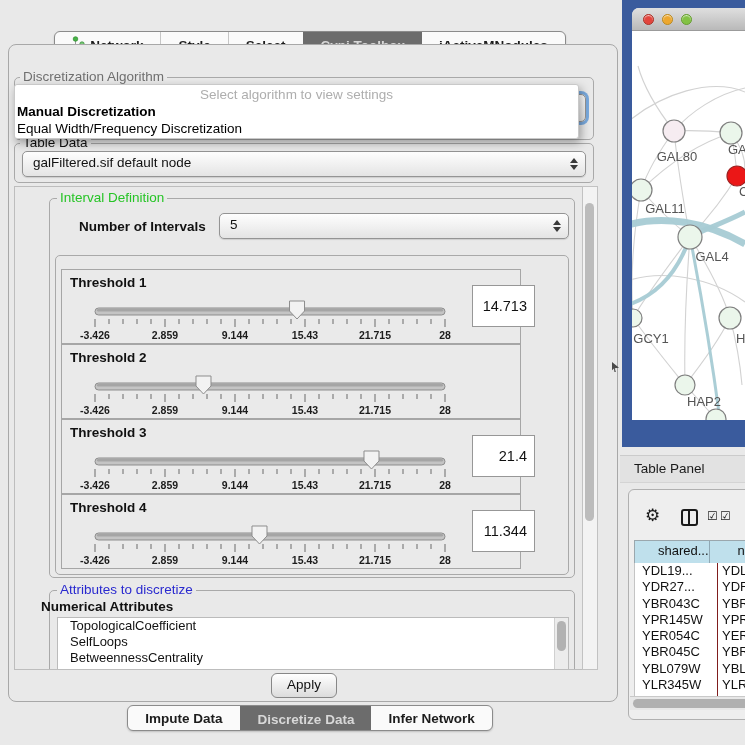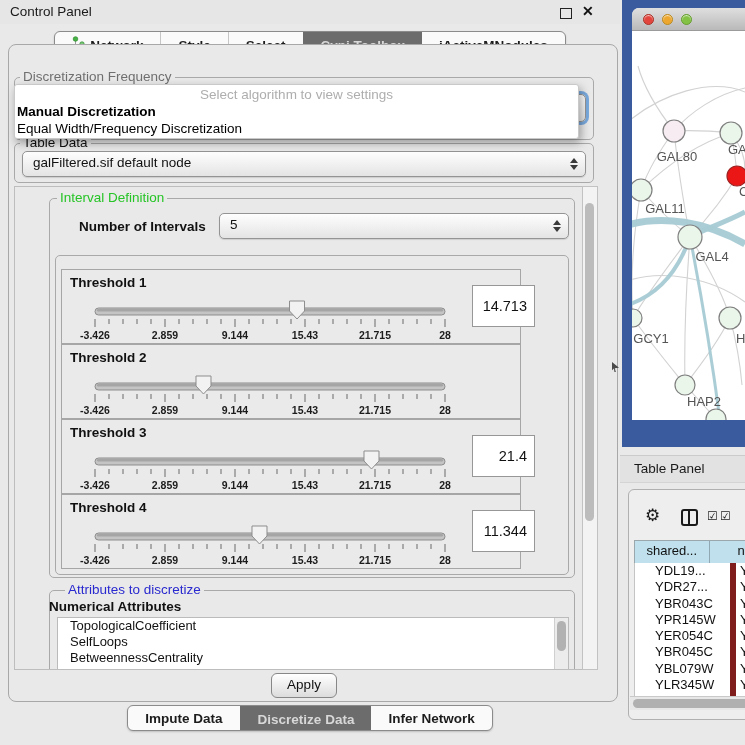--- a/index.html
+++ b/index.html
@@ -83,41 +83,36 @@
   #tp-panel{position:absolute;left:628px;top:489px;width:124px;height:229px;background:#eeeeee;
             border:1px solid #b0b0b0;border-radius:6px 0 0 6px}
   .glyph{font-family:"DejaVu Sans",sans-serif;color:#1a1a1a}
   #gear-icon{position:absolute;left:16px;top:17px;font-size:17px;line-height:17px}
   #split-icon{position:absolute;left:52px;top:19px;width:13px;height:13px;border:2px solid #1a1a1a;border-radius:3px}
   #split-icon::after{content:"";position:absolute;left:5px;top:0;width:2px;height:13px;background:#1a1a1a}
   .cbx{position:absolute;top:20px;font-size:12px;line-height:12px}
   #cbx1{left:78px}#cbx2{left:91px}
   #tp-table{position:absolute;left:5px;top:50px;width:119px;overflow:hidden;height:160px}
   .thead{display:flex;height:22px;border:1px solid #9aa7ad;border-bottom:1px solid #8fa8b4}
-  .hcell{background:#bfe0ec;line-height:20px;text-align:center;font-size:13px;color:#111}
+  .hcell{background:#bfe0ec;line-height:20px;text-align:right;font-size:13px;color:#111}
   .hc1{width:75px;border-right:1px solid #8fa8b4}
   .hc2{flex:1;text-align:left;padding-left:28px}
   #tp-rows{position:absolute;left:0;top:23px;width:119px;height:134px;overflow:hidden;background:#fff;border-left:1px solid #c4c4c4}
   .trow{display:flex;height:16.3px;font-size:13px;background:#fff}
-  .tc1{width:75px;padding-left:20px;border-right:6px solid #7f1d1d;white-space:nowrap;overflow:hidden}
+  .tc1{width:75px;padding-left:7px;border-right:1px solid #7f1d1d;white-space:nowrap;overflow:hidden}
   .tc2{flex:1;padding-left:4px;white-space:nowrap;overflow:hidden}
   #hscroll{position:absolute;left:1px;top:206px;width:122px;height:13px;background:#e7e7e7;border-top:1px solid #c9c9c9}
   #hscroll .thumb{position:absolute;left:3px;top:2px;width:118px;height:9px;border-radius:5px;background:#b0b0b0}
   #mouse-cursor{position:absolute;left:612px;top:362px;width:7px;height:10px;background:#4a4a4a;
                 clip-path:polygon(0 0,100% 58%,40% 62%,55% 100%,35% 100%,28% 66%,0 82%)}
 </style>
 </head>
 <body>
 
 <div id="cp">
-  <div id="cp-titlebar">
-    <span id="cp-title">Control Panel</span>
-    <div id="float-btn"></div>
-    <span id="close-btn">✕</span>
-  </div>
 
   <div class="tabbar" style="top:31px">
     <div class="tabs">
       <div class="tab">
         <span>
           <svg width="13" height="16" viewBox="0 0 13 16">
             <line x1="3.5" y1="3" x2="3.5" y2="12" stroke="#9a9a9a" stroke-width="1"></line>
             <line x1="3.5" y1="12" x2="10" y2="8" stroke="#9a9a9a" stroke-width="1"></line>
             <circle cx="3.5" cy="3" r="2.3" fill="#47b347" stroke="#2d8a2d" stroke-width=".7"></circle>
             <circle cx="3.5" cy="12" r="2.8" fill="#3fae3f" stroke="#2d8a2d" stroke-width=".7"></circle>
@@ -136,21 +131,21 @@
           <span>Cyni Toolbox</span>
         </div>
       <div class="tab">
           <span>jActiveMNodules</span>
         </div>
     </div>
   </div>
 
   <div id="outer-panel"></div>
 
-  <span class="gtitle gt-dim" style="left:20px;top:69px;z-index:1">Discretization Frequency</span>
+  <span class="gtitle gt-dim" style="left:20px;top:69px;z-index:1">Discretization Algorithm</span>
   <div class="group" style="left:14px;top:77px;width:578px;height:61px"></div>
   <div class="combo focus-ring" style="left:22px;top:94px;width:552px;height:26px;z-index:2">
     <span class="stepper">
         <i class="up"></i>
         <i class="down"></i>
       </span>
   </div>
 
   <div id="algo-popup">
     <div class="popup-placeholder">Select algorithm to view settings</div>
@@ -347,22 +342,22 @@
             <text x="243" y="41" text-anchor="middle" font-size="10.5" font-weight="bold" fill="#1c1c1c" font-family="Liberation Sans, sans-serif">15.43</text>
             <text x="313" y="41" text-anchor="middle" font-size="10.5" font-weight="bold" fill="#1c1c1c" font-family="Liberation Sans, sans-serif">21.715</text>
             <text x="383" y="41" text-anchor="middle" font-size="10.5" font-weight="bold" fill="#1c1c1c" font-family="Liberation Sans, sans-serif">28</text>
             <path d="M -7.5 3 L 7.5 3 L 7.5 13 L 0 21 L -7.5 13 Z" fill="#f2f2f2" stroke="#8d8d8d" stroke-linejoin="round" transform="translate(197.49754979952905,0)"></path>
           </svg>
     <div class="th-value">11.344</div>
   </div>
 </div>
 
     <div class="group" style="left:34px;top:403px;width:524px;height:95px"></div>
-    <span class="gtitle gt-blue" style="left:50px;top:395px">Attributes to discretize</span>
-    <span class="abs bold" style="left:34px;top:412px">Numerical Attributes</span>
+    <span class="gtitle gt-blue" style="left:42px;top:395px">Attributes to discretize</span>
+    <span class="abs bold" style="left:26px;top:412px">Numerical Attributes</span>
     <div id="attr-list">
       <div id="attr-items">
           <div class="attr-item">TopologicalCoefficient</div>
           <div class="attr-item">SelfLoops</div>
           <div class="attr-item">BetweennessCentrality</div>
         </div>
       <div id="attr-scroll">
           <div class="thumb"></div>
         </div>
     </div>

